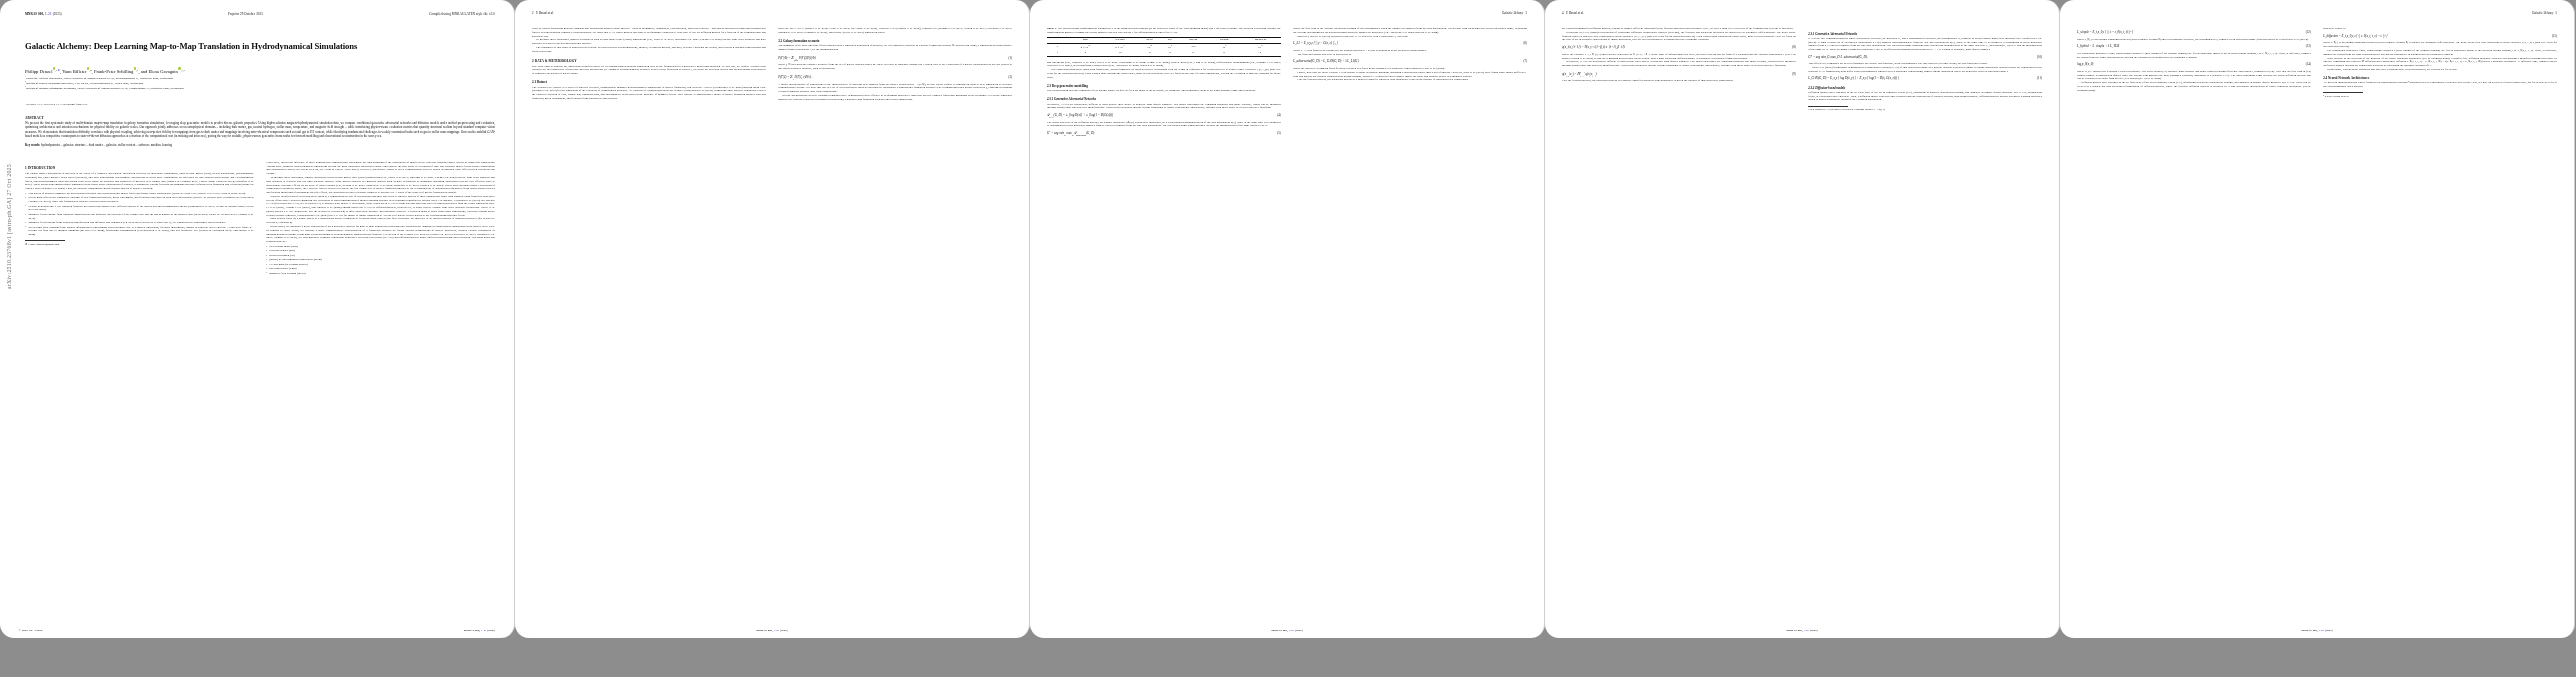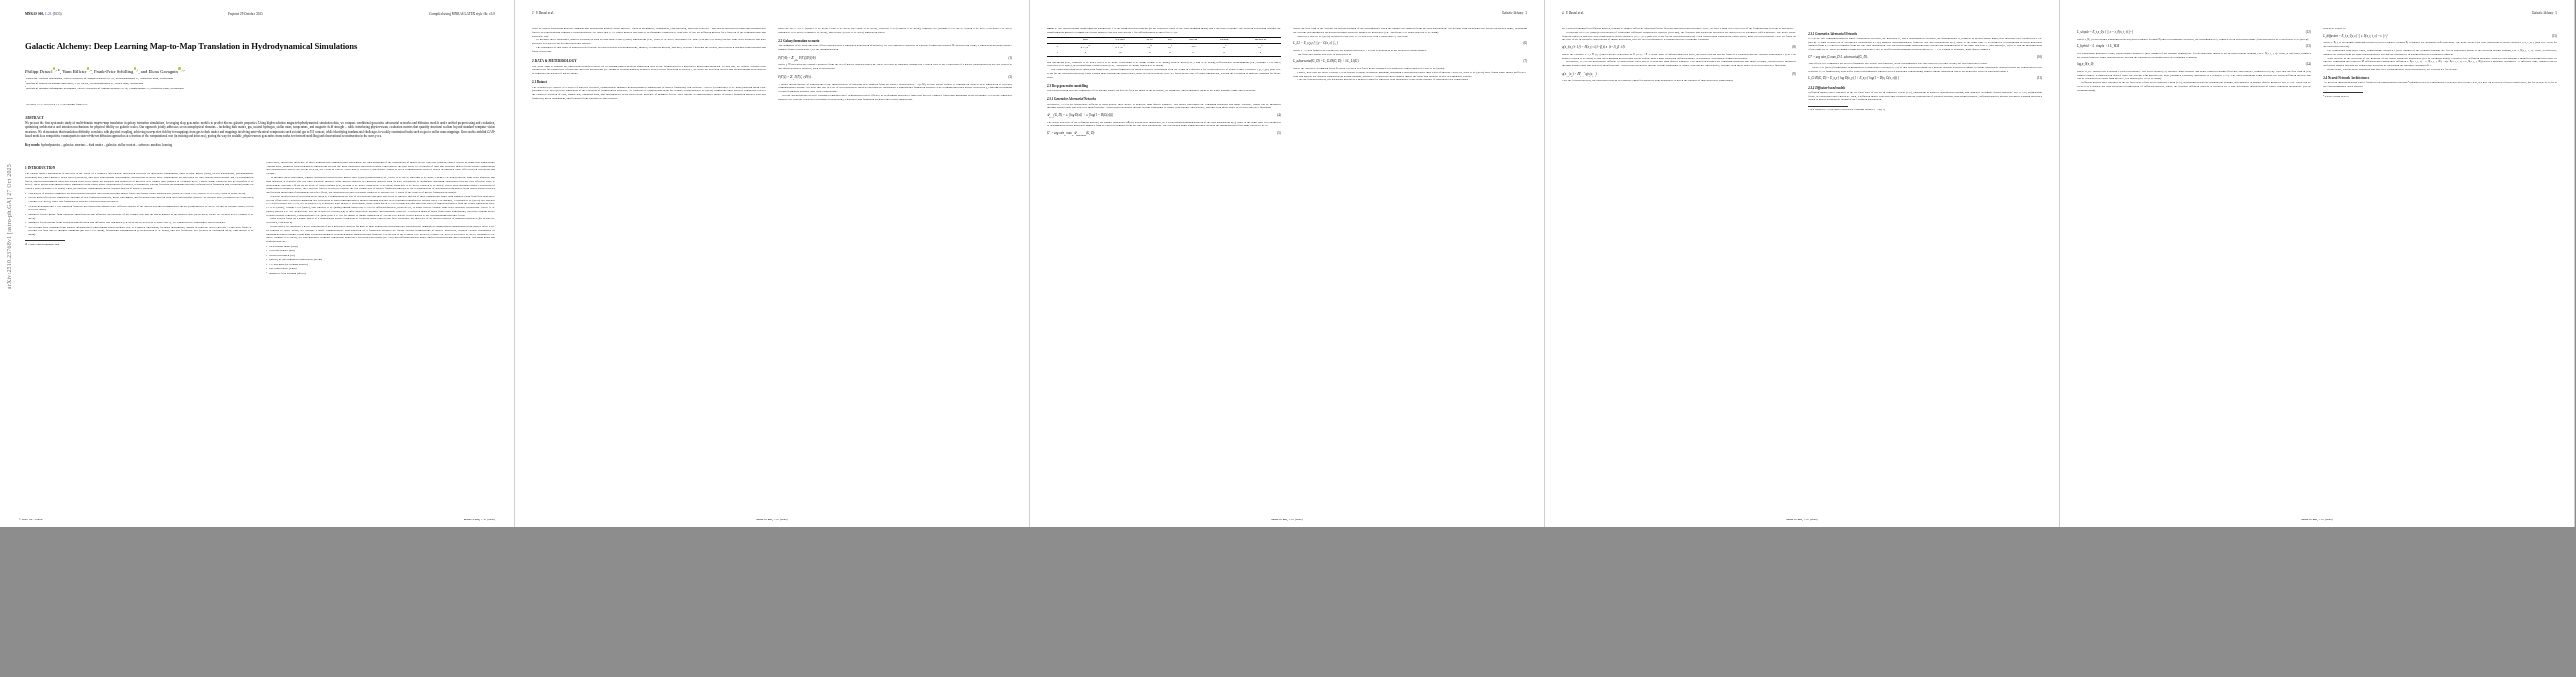--- a/index.html
+++ b/index.html
@@ -7,30 +7,31 @@
   .sheet{
     position:relative;
     width:2576px;height:677px;
     background:#8d8d8d;
     display:flex;
     gap:0;
     overflow:hidden;
   }
   .page{
     position:relative;
-    width:515px;height:527px;
+    width:515px;height:638px;
     background:#ffffff;
     box-sizing:border-box;
     padding:12.4px 17px 10.2px 17px;
     overflow:hidden;
     border-right:0.6px solid #cfcfcf;
     font-size:2.9px;
     line-height:1.30;
     color:#0d0d0d;
     text-align:justify;
+    border-radius:14px;
   }
   .page.p1{padding:12.4px 19px 10.2px 25px;}
   
   .runhead{
     display:flex;justify-content:space-between;align-items:baseline;
     font-size:3px;height:6.8px;margin-bottom:3.4px;
   }
   .runhead .left,.runhead .right{font-style:italic;font-family:"Liberation Serif",serif;}
   .rh-num{font-style:normal;}
   

